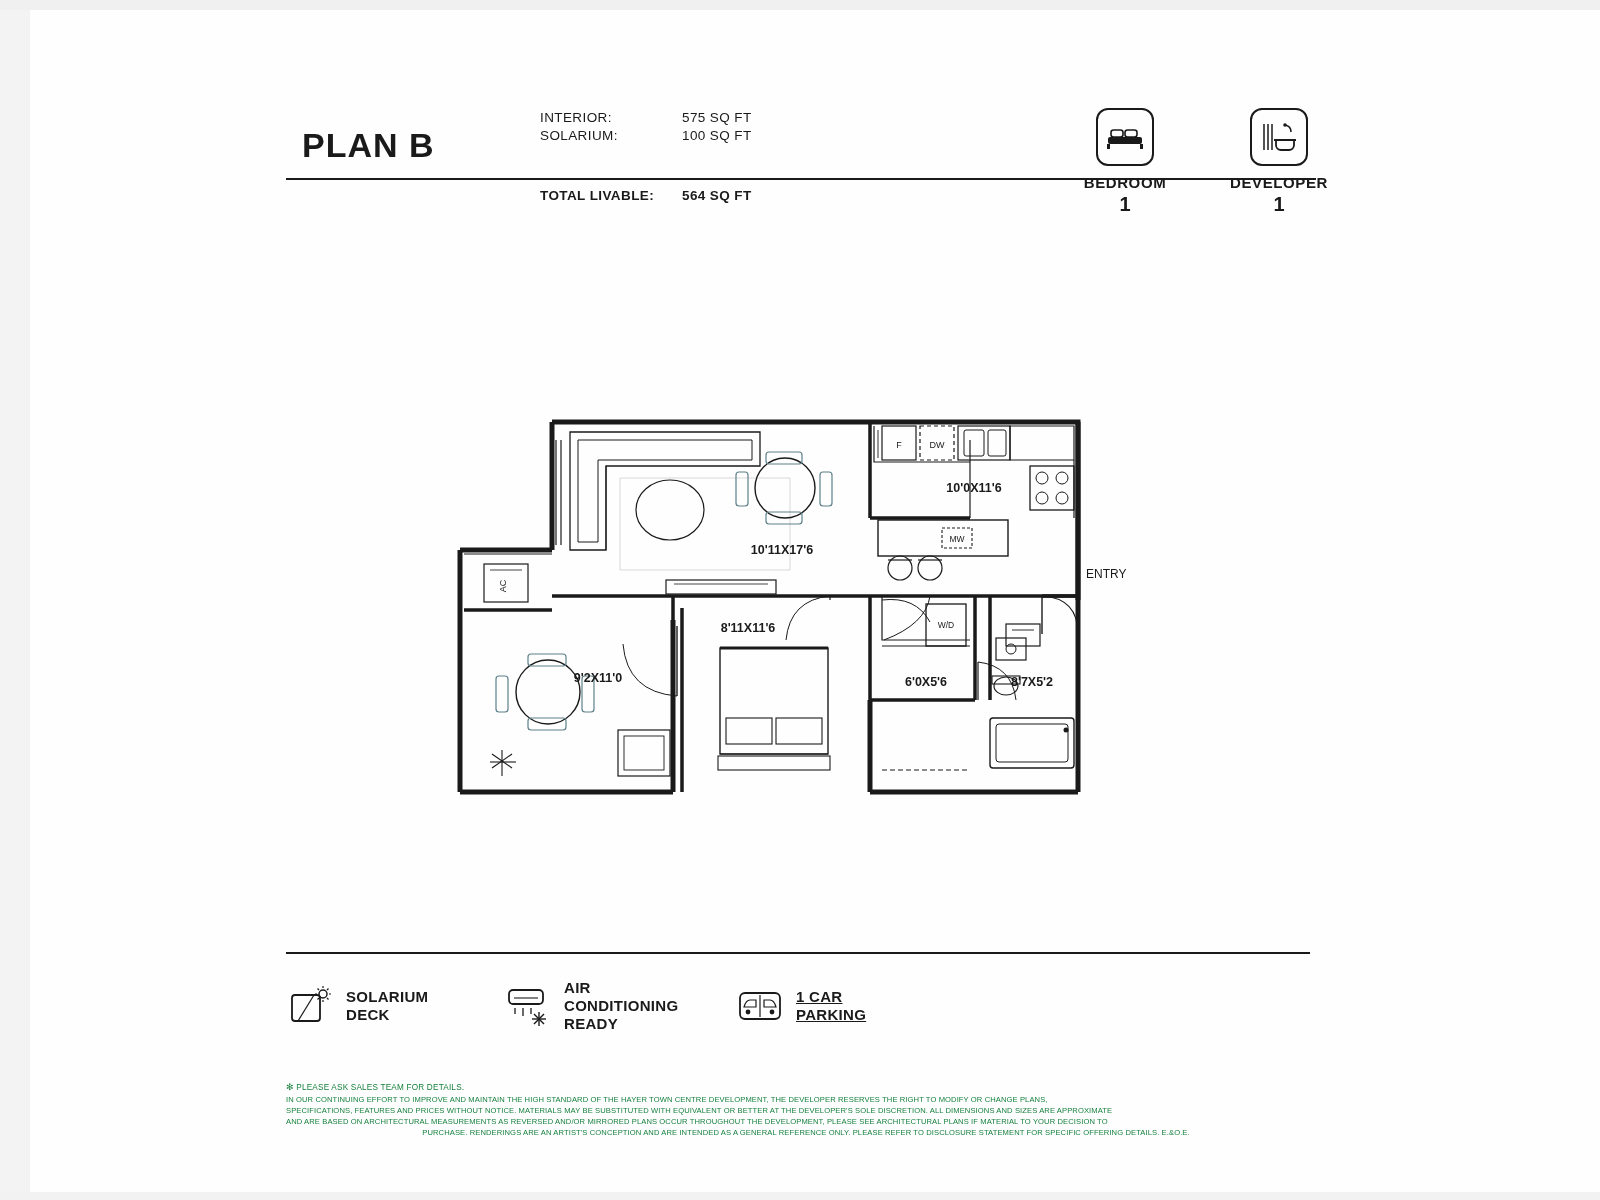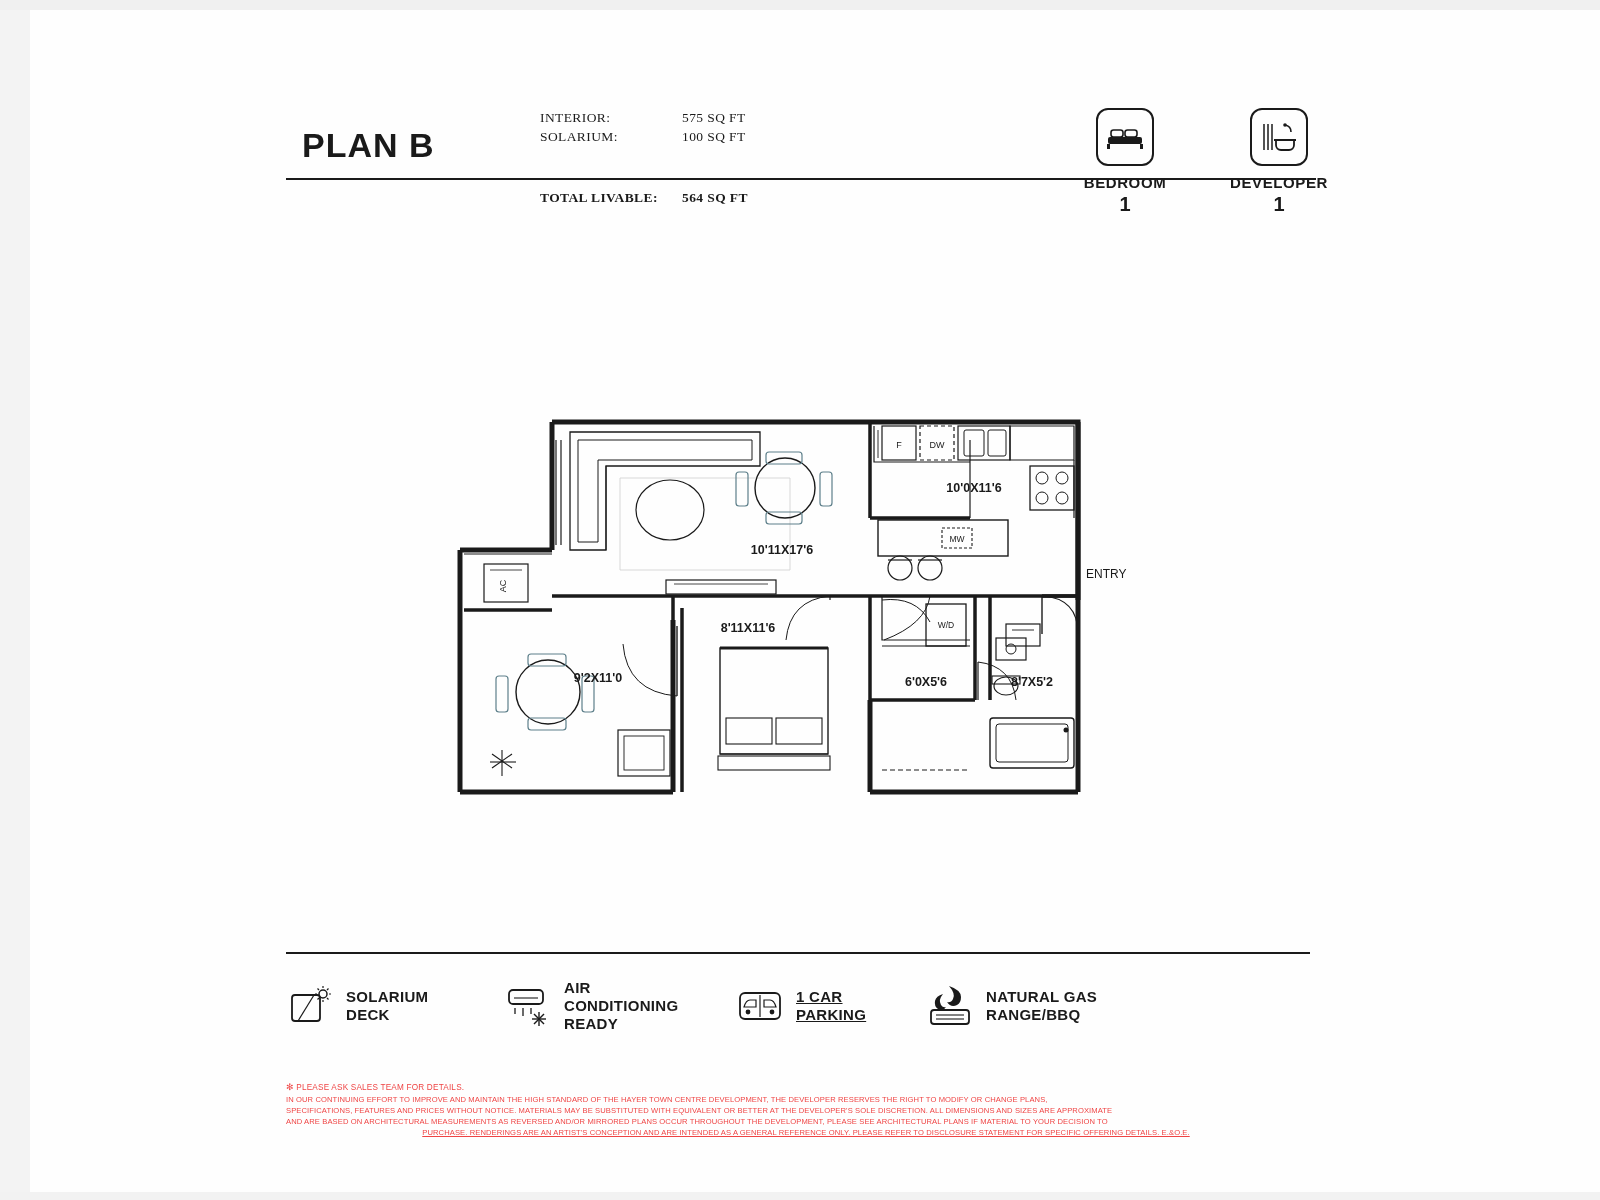--- a/index.html
+++ b/index.html
@@ -24,21 +24,21 @@
   .scan-edge-top { position:absolute; left:0; top:0; width:1600px; height:10px; background:#f0f0f0; }
   .scan-edge-bottom { position:absolute; left:0; bottom:0; width:1600px; height:8px; background:#f2f2f2; }
 
   
   .header { position: absolute; left: 286px; top: 110px; width: 1030px; height: 80px; }
   .plan-title {
     position: absolute; left: 16px; top: 16px;
     font-size: 34px; font-weight: bold; letter-spacing: 1px;
   }
   .specs { position: absolute; left: 254px; top: 0px; width: 300px; font-size: 13.5px; letter-spacing: .4px; }
-  .spec-row { display: flex; margin-bottom: 3px; font-family: Liberation Serif, serif; }
+  .spec-row { display: flex; margin-bottom: 3px; }
   .spec-label { width: 142px; }
   .spec-value { }
   .spec-row.total .spec-label, .spec-row.total .spec-value { font-weight: bold; margin-top: 42px; }
   .header-rule {
     position: absolute; left: 0; top: 68px; width: 1030px; height: 2px; background: #1a1a1a;
   }
 
   
   .badges { position: absolute; left: 1070px; top: 108px; display: flex; gap: 44px; }
   .badge { width: 110px; text-align: center; }
@@ -63,25 +63,25 @@
   .f3 { width: 190px; text-decoration: underline; }
   .f4 { width: 215px; }
   .f5 { width: 175px; }
   .feature-icon {
     width: 48px; height: 48px; flex: 0 0 48px; margin-right: 12px;
     display:flex; align-items:center; justify-content:center;
   }
   .feature-text { font-size: 15px; font-weight: bold; line-height: 1.22; letter-spacing: .3px; }
 
   
-  .disclaimer { position: absolute; left: 286px; top: 1082px; width: 1040px; color: #ef4444; }
+  .disclaimer { position: absolute; left: 286px; top: 1082px; width: 1040px; color: #15803d; }
   .disc-line1 { font-size: 8.2px; letter-spacing: .2px; margin-bottom: 2px; }
   .disc-body { font-size: 7.6px; line-height: 1.45; letter-spacing: .1px; text-align: justify; }
   .disc-body div { white-space: nowrap; }
-  .disc-last { text-align: center; text-decoration: underline; }
+  .disc-last { text-align: center; }
   .asterisk { font-size: 9px; }
 </style>
 </head>
 <body>
 
 <div class="page">
   <div class="scan-edge-left"></div>
   <div class="scan-edge-top"></div>
   <div class="scan-edge-bottom"></div>
 
@@ -366,35 +366,20 @@
           <circle cx="11" cy="27" r="2.4" fill="#1a1a1a"></circle>
           <circle cx="35" cy="27" r="2.4" fill="#1a1a1a"></circle>
         </svg>
       </div>
       <div class="feature-text">
         <div>1 CAR</div>
         <div>PARKING</div>
       </div>
     </div>
 
-    <div class="feature f4">
-      <div class="feature-icon">
-        <svg width="46" height="44" viewBox="0 0 46 44">
-          <path d="M22 2 q7 8 4 13 q-2 4 -6 3 q4 6 10 3 q4 -2 4 -8 q0 -7 -12 -11 z" fill="#1a1a1a"></path>
-          <path d="M16 10 q-5 6 -2 11 q2 3 5 2 q-3 5 -8 2 q-4 -3 -3 -8 q1 -5 8 -7 z" fill="#1a1a1a"></path>
-          <rect x="4" y="26" width="38" height="14" rx="3" fill="none" stroke="#1a1a1a" stroke-width="1.8"></rect>
-          <path d="M9 31 L37 31" stroke="#1a1a1a" stroke-width="1.1"></path>
-          <path d="M9 35 L37 35" stroke="#1a1a1a" stroke-width="1.1"></path>
-        </svg>
-      </div>
-      <div class="feature-text">
-        <div>NATURAL GAS</div>
-        <div>RANGE/BBQ</div>
-      </div>
-    </div>
 
   </div>
 
   <div class="disclaimer">
     <div class="disc-line1">
       <span class="asterisk">✻</span>
       <span>PLEASE ASK SALES TEAM FOR DETAILS.</span>
     </div>
     <div class="disc-body">
       <div>IN OUR CONTINUING EFFORT TO IMPROVE AND MAINTAIN THE HIGH STANDARD OF THE HAYER TOWN CENTRE DEVELOPMENT, THE DEVELOPER RESERVES THE RIGHT TO MODIFY OR CHANGE PLANS,</div>

